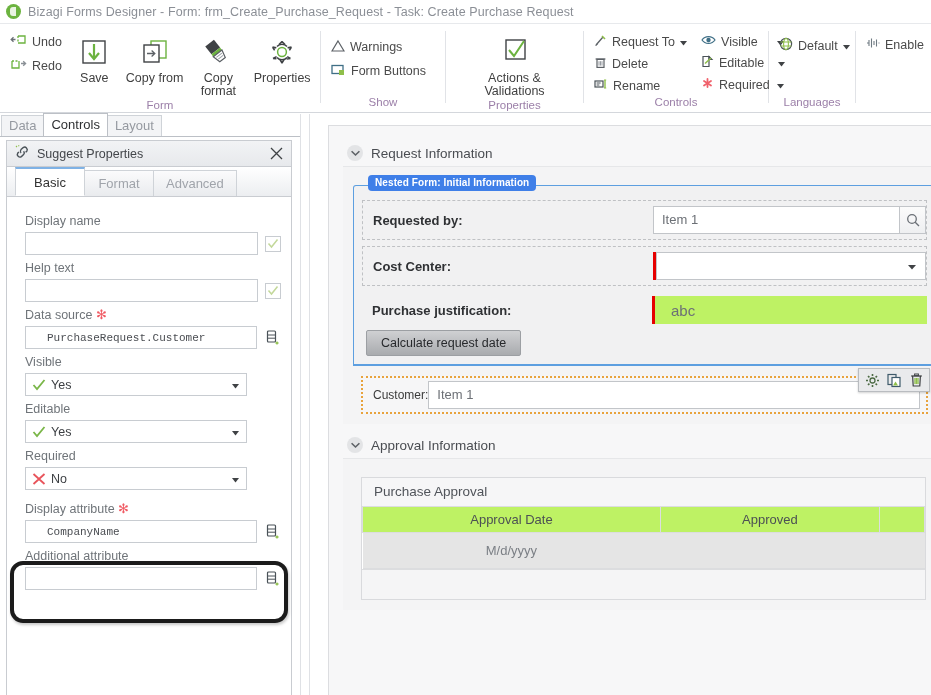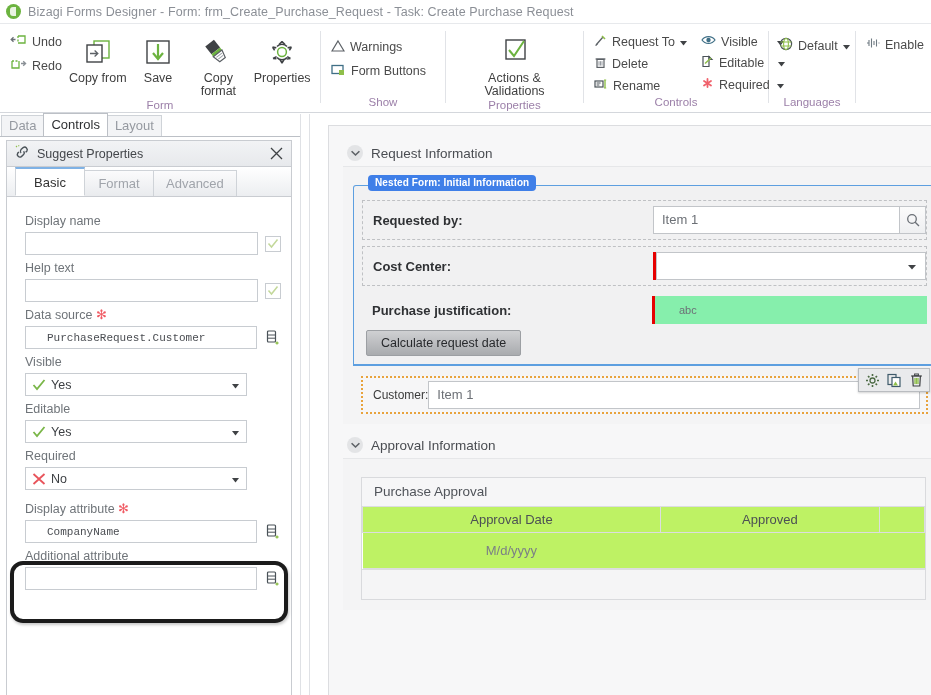--- a/index.html
+++ b/index.html
@@ -178,21 +178,21 @@
   .fieldrow.plain { border: none; background: transparent; }
   .fieldrow .lab { width: 280px; font-size: 13px; font-weight: bold; color: #2f3134; }
   .fieldctl { flex: 1; position: relative; display: flex; align-items: center; }
 
   .reqbar { width: 3px; height: 28px; background: #e60000; flex: none; }
   .ctl-input {
     flex: 1; height: 28px; border: 1px solid #c2c5c9; background: #fff;
     font-size: 13px; color: #6c7076; padding: 0 8px; line-height: 26px;
     font-family: "Liberation Sans", sans-serif; display: flex; align-items: center;
   }
-  .ctl-flat { flex: 1; height: 28px; display: flex; align-items: center; font-size: 11px; color: #6c7076; padding-left: 24px; background: #86efac; border: none;}
+  .ctl-flat { flex: 1; height: 28px; display: flex; align-items: center; font-size: 15px; color: #6c7076; padding-left: 16px; background: #bef264; border: none;}
   .searchbtn {
     width: 26px; height: 28px; border: 1px solid #c2c5c9; border-left: none;
     background: linear-gradient(#fbfbfb,#eeeff1); display: flex; align-items: center; justify-content: center;
     cursor: default;
   }
   .dd-caret { position: absolute; right: 10px; top: 50%; transform: translateY(-50%); }
 
   .calcbtn {
     margin: 2px 0 4px 12px; height: 26px; padding: 0 14px;
     border: 1px solid #9c9fa3; border-radius: 2px;
@@ -217,21 +217,21 @@
   
   .tablecard { border: 1px solid #d9dadd; background: #fff; margin: 8px 10px 0 8px; }
   .tablecard .cap { height: 28px; line-height: 27px; padding-left: 12px; font-size: 13.5px; color: #50545a; background: #f6f6f7; }
   table.grid { width: 100%; border-collapse: collapse; table-layout: fixed; }
   table.grid th {
     background: #bef264; border: 1px solid #dcdddf; border-left: none;
     font-weight: normal; font-size: 13px; color: #4c5054; height: 26px;
   }
   table.grid th:first-child { border-left: 1px solid #dcdddf; }
   table.grid td {
-    background: #bef264; border-bottom: 1px solid #dcdddf;
+    background: #e5e5e5; border-bottom: 1px solid #dcdddf;
     height: 36px; text-align: center; font-size: 13px; color: #7b7f85;
   }
   .grid-foot { height: 30px; background: #f5f5f6; border-top: 1px solid #dcdddf; }
 </style>
 </head>
 <body>
 
 <div class="app">
 
   <div class="titlebar">
@@ -257,42 +257,42 @@
           <div class="rsmall-item">
             <span class="ico">
               <svg width="17" height="13" viewBox="0 0 17 13">
                   <path d="M2,3 L2,10 L9,10 L9,3" fill="none" stroke="#6cb33f" stroke-width="1.3"></path>
                   <path d="M2,3 L9,3" fill="none" stroke="#6cb33f" stroke-width="1.3" stroke-dasharray="2 1.5"></path>
                   <path d="M11,5.5 L15.3,5.5 M13.2,3.2 L15.6,5.5 L13.2,7.8" fill="none" stroke="#8a9096" stroke-width="1.3"></path>
                 </svg>
             </span>
             <span>Redo</span>
           </div>
+        </div>
+
+        <div class="rbig">
+          <span class="glyph">
+            <svg width="34" height="34" viewBox="0 0 34 34">
+                <rect x="6" y="5" width="22" height="22" fill="none" stroke="#3f4245" stroke-width="1.4"></rect>
+                <path d="M17,8 L17,22" stroke="#6cb33f" stroke-width="2.2"></path>
+                <path d="M12,17 L17,23 L22,17" fill="none" stroke="#6cb33f" stroke-width="2.2"></path>
+              </svg>
+          </span>
+          <span class="cap">Save</span>
         </div>
 
         <div class="rbig wide">
           <span class="glyph">
             <svg width="34" height="34" viewBox="0 0 34 34">
                 <rect x="13" y="5" width="15" height="17" fill="#fff" stroke="#6cb33f" stroke-width="1.4"></rect>
                 <rect x="6" y="9" width="15" height="17" fill="#fff" stroke="#3f4245" stroke-width="1.4"></rect>
                 <path d="M9,17.5 L16,17.5 M13.6,14.6 L16.8,17.5 L13.6,20.4" fill="none" stroke="#5c6166" stroke-width="1.3"></path>
               </svg>
           </span>
           <span class="cap">Copy from</span>
-        </div>
-
-        <div class="rbig">
-          <span class="glyph">
-            <svg width="34" height="34" viewBox="0 0 34 34">
-                <rect x="6" y="5" width="22" height="22" fill="none" stroke="#3f4245" stroke-width="1.4"></rect>
-                <path d="M17,8 L17,22" stroke="#6cb33f" stroke-width="2.2"></path>
-                <path d="M12,17 L17,23 L22,17" fill="none" stroke="#6cb33f" stroke-width="2.2"></path>
-              </svg>
-          </span>
-          <span class="cap">Save</span>
         </div>
 
         <div class="rbig wide">
           <span class="glyph">
             <svg width="34" height="34" viewBox="0 0 34 34">
                 <g transform="rotate(-38 17 17)">
                   <rect x="11" y="4" width="11" height="10" fill="#3f4245"></rect>
                   <rect x="11" y="14" width="11" height="3" fill="#6cb33f"></rect>
                   <path d="M11,17 L22,17 L20,25 L13,25 Z" fill="#fff" stroke="#5a5f64" stroke-width="1.2"></path>
                   <path d="M13,19.5 L20,19.5 M13.5,22 L19.5,22" stroke="#9aa0a6" stroke-width="1"></path>

